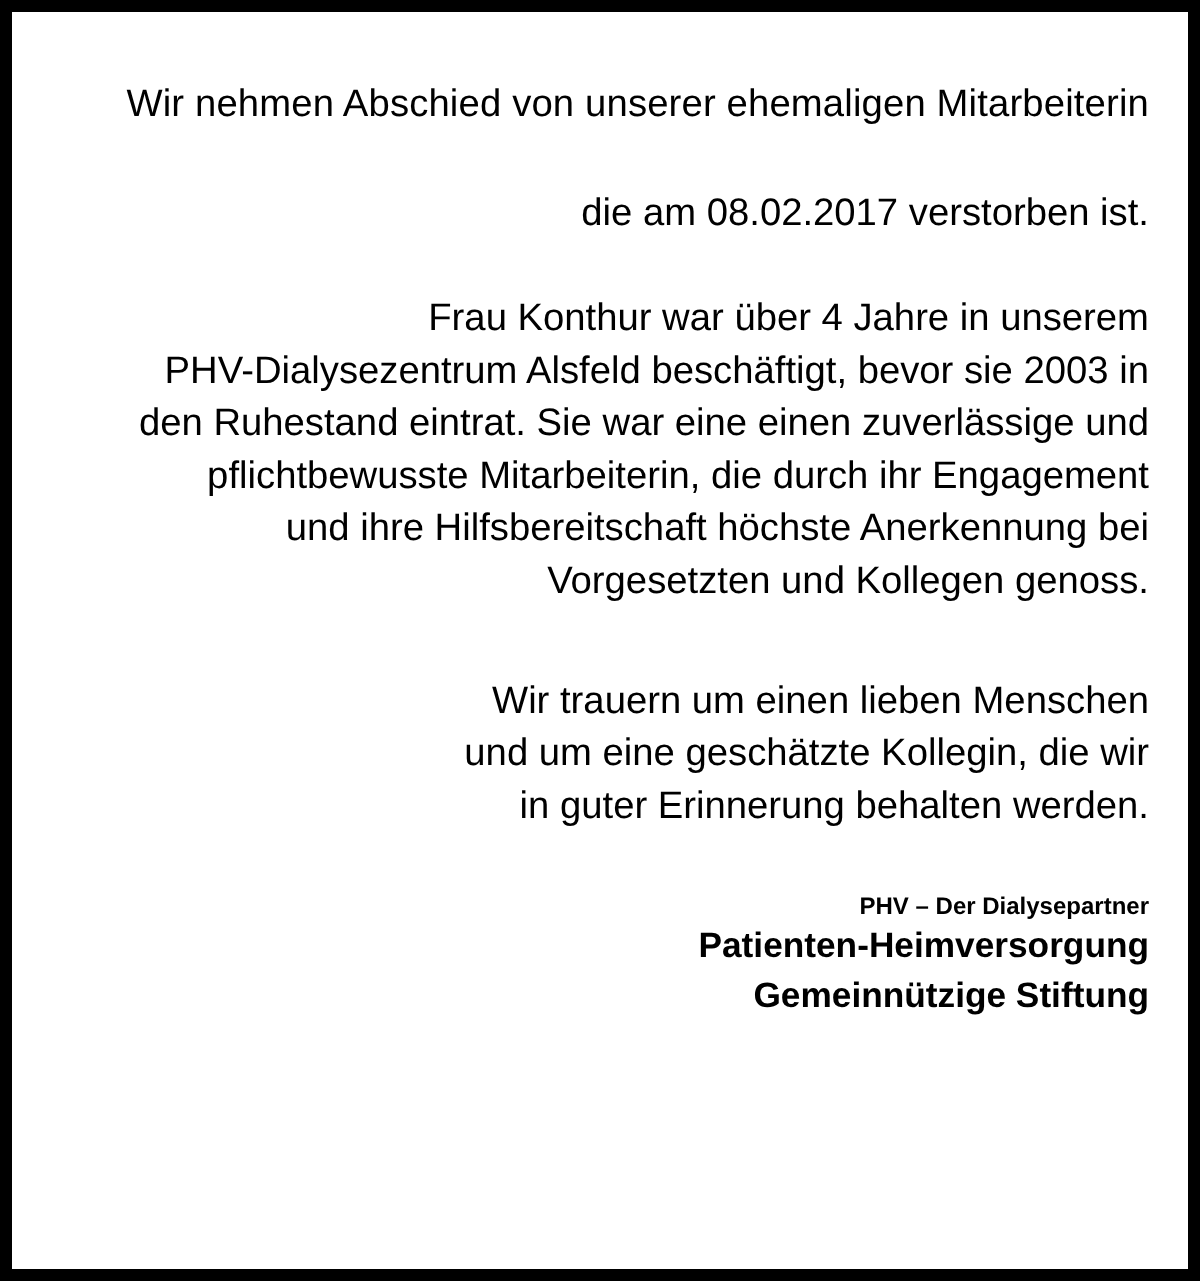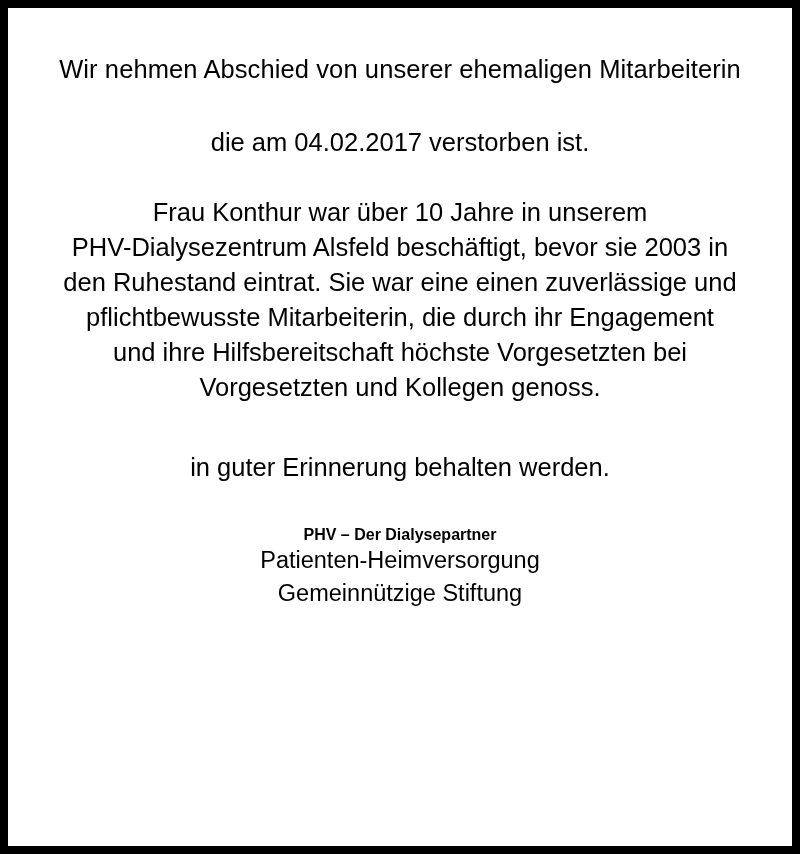--- a/index.html
+++ b/index.html
@@ -21,21 +21,21 @@
     border: 8px solid #000000;
     overflow: hidden;
   }
 
   .notice-inner {
     box-sizing: border-box;
     width: 100%;
     height: 100%;
     background: #ffffff;
     padding: 30px 26px 0 26px;
-    text-align: center;
+    text-align: right;
   }
 
   .line {
     display: block;
     white-space: nowrap;
   }
 
   
   .salutation {
     font-size: 25.5px;
@@ -91,45 +91,47 @@
   .org-block {
     margin: 40px 0 0 0;
   }
   .org-name {
     font-size: 16px;
     font-weight: 700;
     line-height: 1.2;
   }
   .org-subtitle {
     font-size: 23.5px;
-    font-weight: 400;
+    font-weight: 700;
     line-height: 1.38;
   }
 </style>
 </head>
 <body>
 
 <div class="notice">
   <div class="notice-inner">
 
     <p class="salutation">Wir nehmen Abschied von unserer ehemaligen Mitarbeiterin</p>
 
 
-    <p class="death-date-line">die am 04.02.2017 verstorben ist.</p>
+    <p class="death-date-line">die am 08.02.2017 verstorben ist.</p>
 
     <p class="body-paragraph paragraph-tribute">
-      <span class="line">Frau Konthur war über 10 Jahre in unserem</span>
+      <span class="line">Frau Konthur war über 4 Jahre in unserem</span>
       <span class="line">PHV-Dialysezentrum Alsfeld beschäftigt, bevor sie 2003 in</span>
       <span class="line">den Ruhestand eintrat. Sie war eine einen zuverlässige und</span>
       <span class="line">pflichtbewusste Mitarbeiterin, die durch ihr Engagement</span>
-      <span class="line">und ihre Hilfsbereitschaft höchste Vorgesetzten bei</span>
+      <span class="line">und ihre Hilfsbereitschaft höchste Anerkennung bei</span>
       <span class="line">Vorgesetzten und Kollegen genoss.</span>
     </p>
 
     <p class="body-paragraph paragraph-mourning">
+      <span class="line">Wir trauern um einen lieben Menschen</span>
+      <span class="line">und um eine geschätzte Kollegin, die wir</span>
       <span class="line">in guter Erinnerung behalten werden.</span>
     </p>
 
 
     <div class="org-block">
       <div class="org-name">PHV – Der Dialysepartner</div>
       <div class="org-subtitle">Patienten-Heimversorgung</div>
       <div class="org-subtitle">Gemeinnützige Stiftung</div>
     </div>
 

